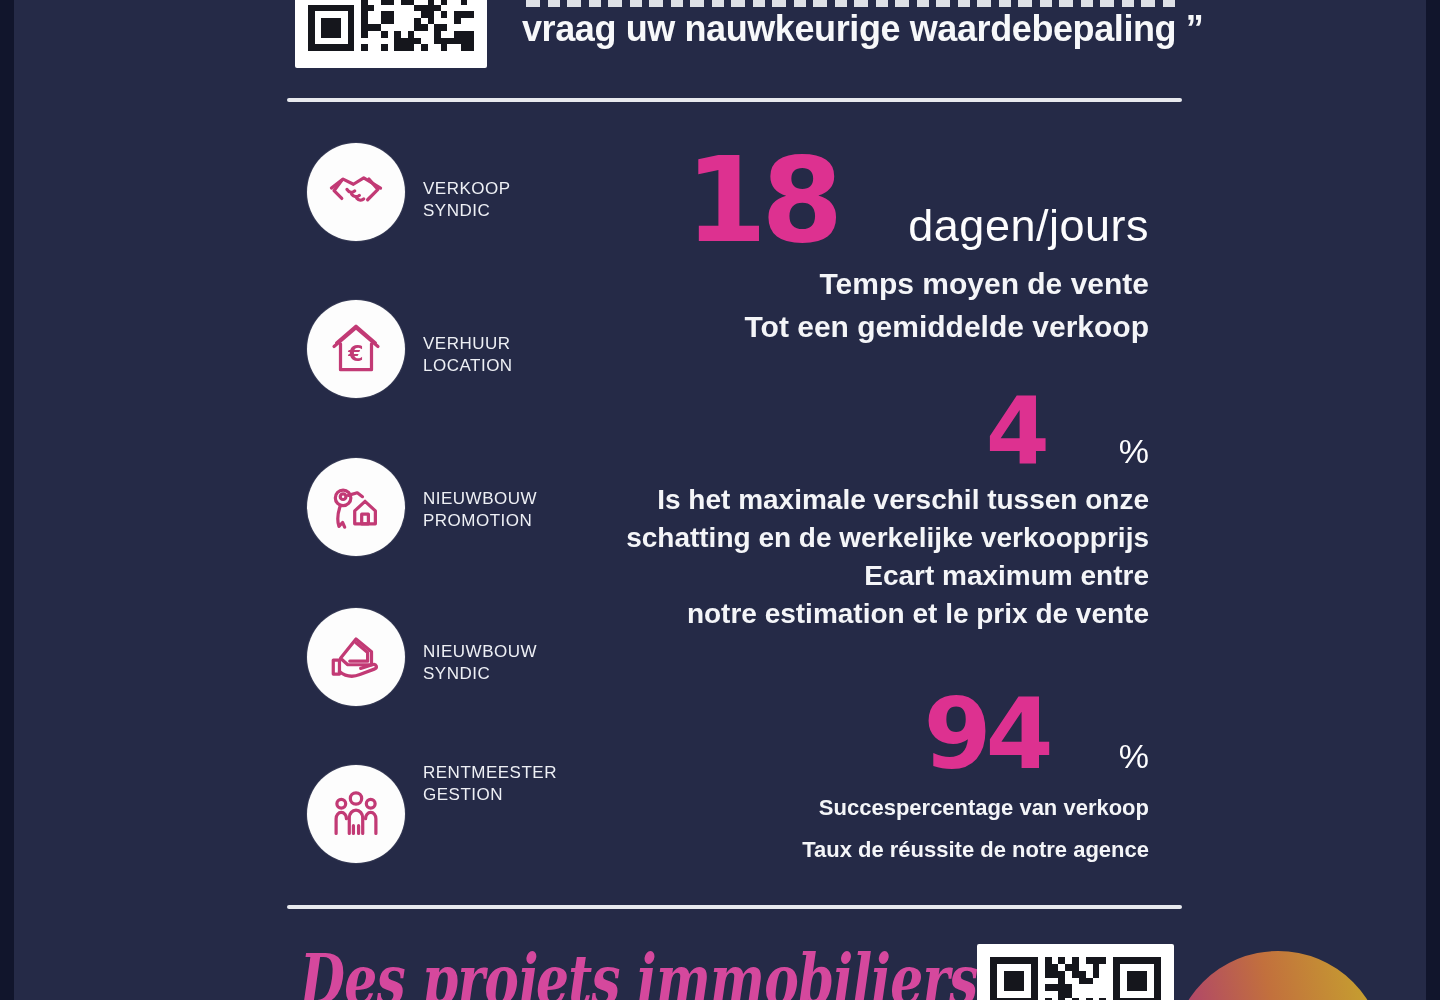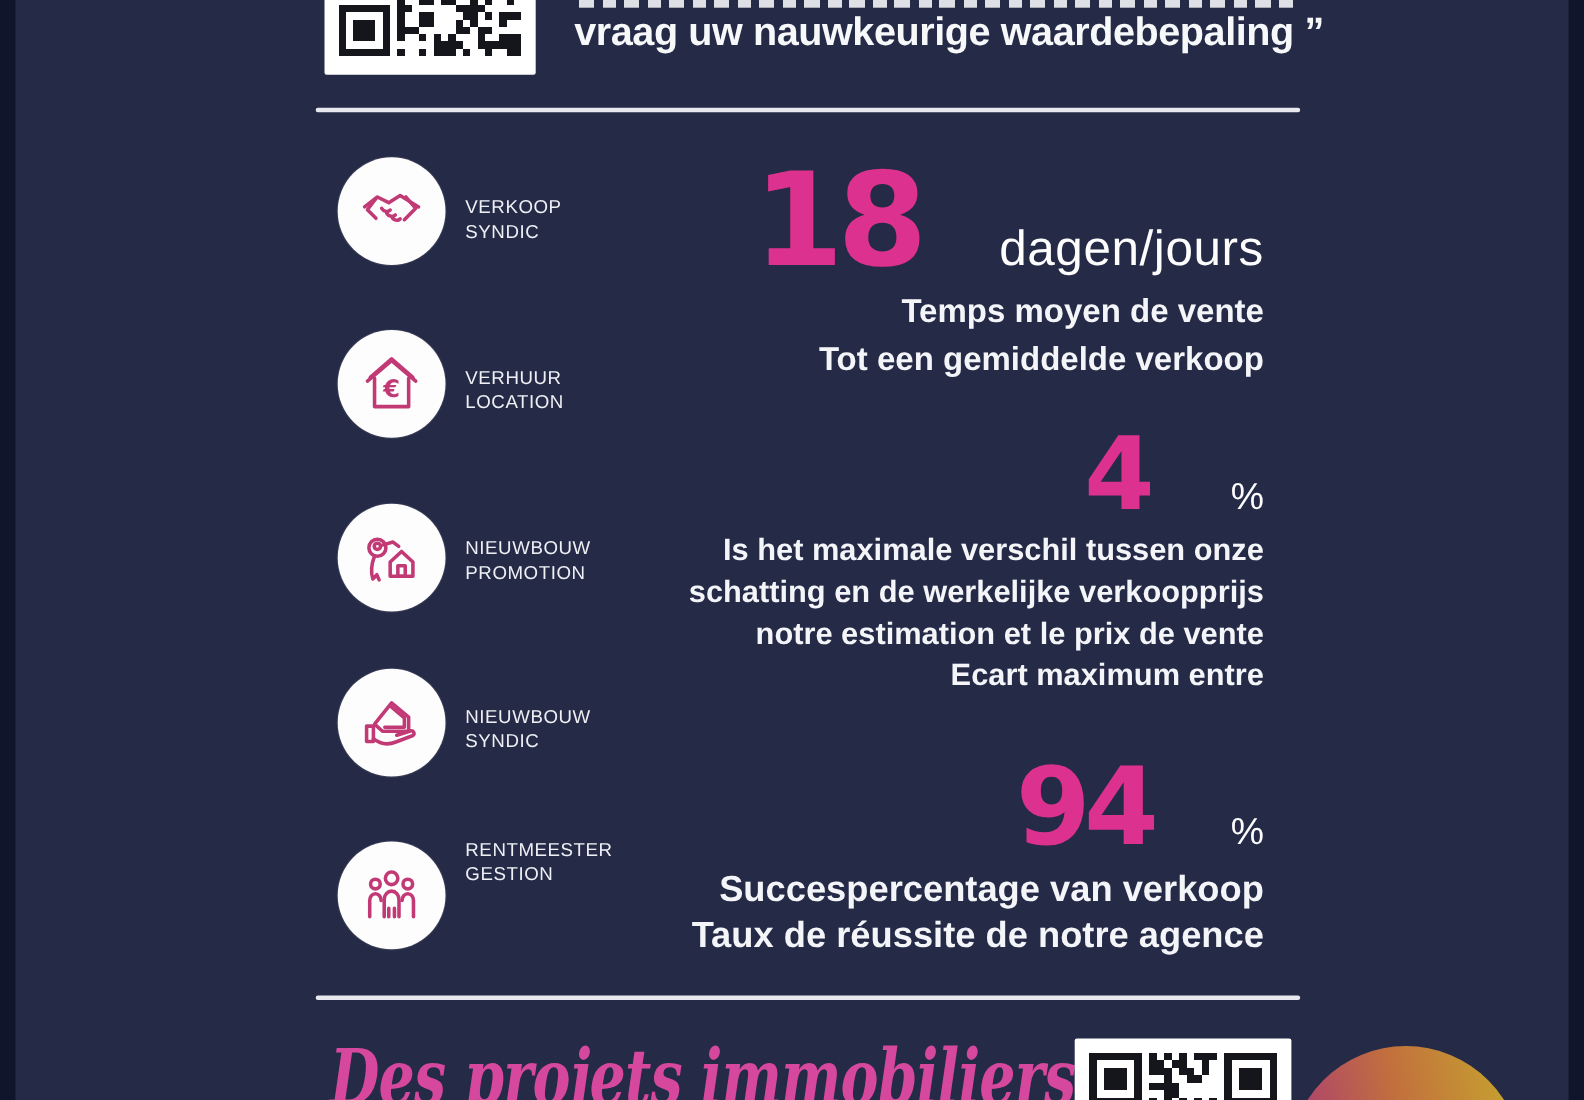--- a/index.html
+++ b/index.html
@@ -36,21 +36,21 @@
   .stat-value{font-family:"DejaVu Sans", sans-serif;color:#dd3190;font-weight:700;letter-spacing:-6px;line-height:.95;}
   .s1 .stat-value{font-size:118px;}
   .s2 .stat-value{font-size:92px;letter-spacing:-2px;}
   .s3 .stat-value{font-size:98px;}
   .stat-unit{color:#fdfdfe;font-weight:400;margin-left:48px;}
   .s1 .stat-unit{font-size:45px;letter-spacing:.5px;}
   .s2 .stat-unit,.s3 .stat-unit{font-size:34px;}
   .stat-lines{margin-top:6px;text-align:right;color:#f4f5f8;font-weight:700;}
   .s1 .stat-lines{font-size:30px;line-height:43px;}
   .s2 .stat-lines{font-size:28px;line-height:38px;}
-  .s3 .stat-lines{font-size:33px;line-height:42px;}
+  .s3 .stat-lines{font-size:22px;line-height:42px;}
   .stat.s1{top:144px;}
   .stat.s2{top:388px;}
   .stat.s3{top:688px;}
 
   
   .script-headline{position:absolute;left:286px;top:938px;color:#d5489d;
     font-family:"DejaVu Serif", serif;font-style:italic;font-weight:700;font-size:70px;
     letter-spacing:-1px;white-space:nowrap;transform:scaleX(.74);transform-origin:left top;}
   .grad-circle{position:absolute;left:1158px;top:951px;width:212px;height:212px;border-radius:50%;
     background:linear-gradient(78deg,#aa3878 8%,#c2703d 52%,#c6a42e 95%);}
@@ -458,22 +458,22 @@
   </div>
 
   <div class="stat s2">
     <div class="num-row">
       <span class="stat-value">4</span>
       <span class="stat-unit">%</span>
     </div>
     <div class="stat-lines">
       <div>Is het maximale verschil tussen onze</div>
       <div>schatting en de werkelijke verkoopprijs</div>
+      <div>Ecart maximum entre</div>
       <div>notre estimation et le prix de vente</div>
-      <div>Ecart maximum entre</div>
     </div>
   </div>
 
   <div class="stat s3">
     <div class="num-row">
       <span class="stat-value">94</span>
       <span class="stat-unit">%</span>
     </div>
     <div class="stat-lines">
       <div>Succespercentage van verkoop</div>

